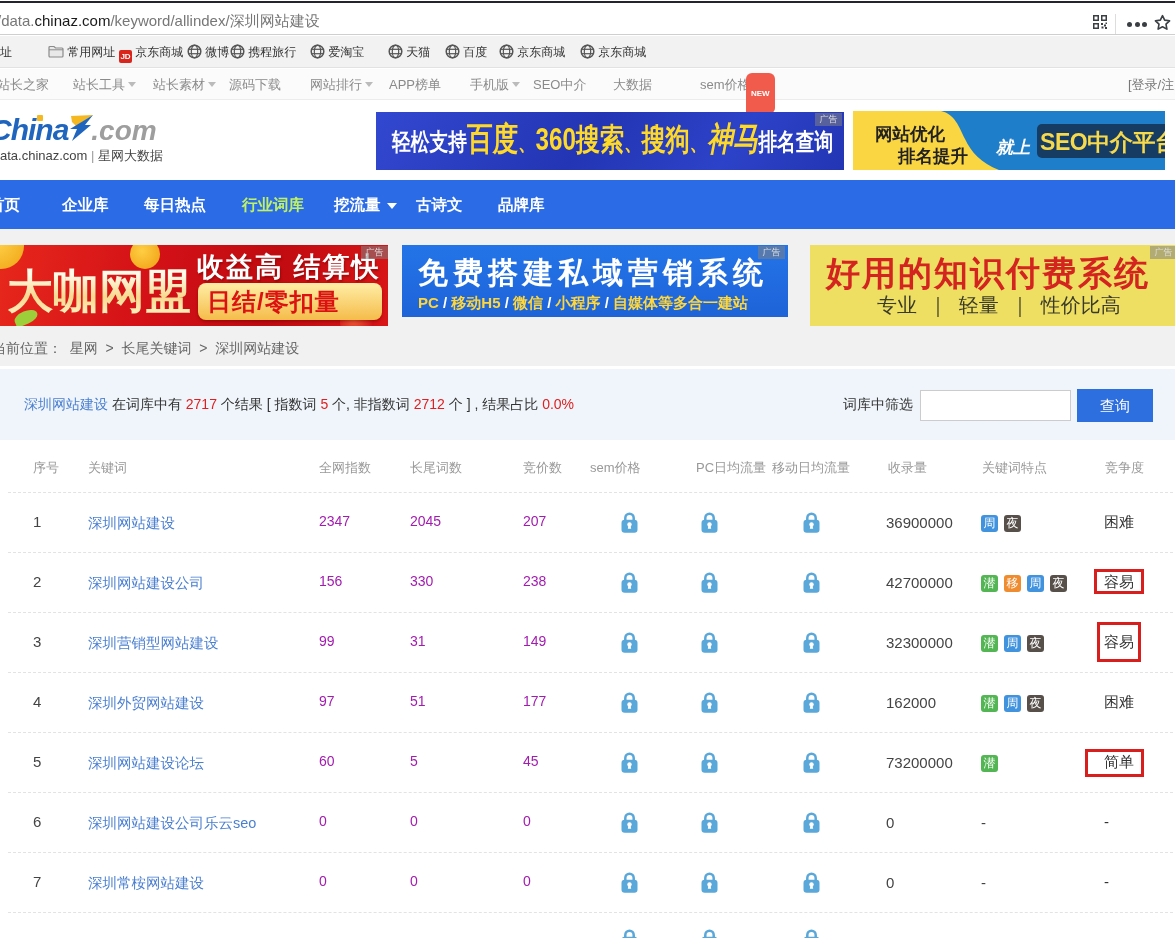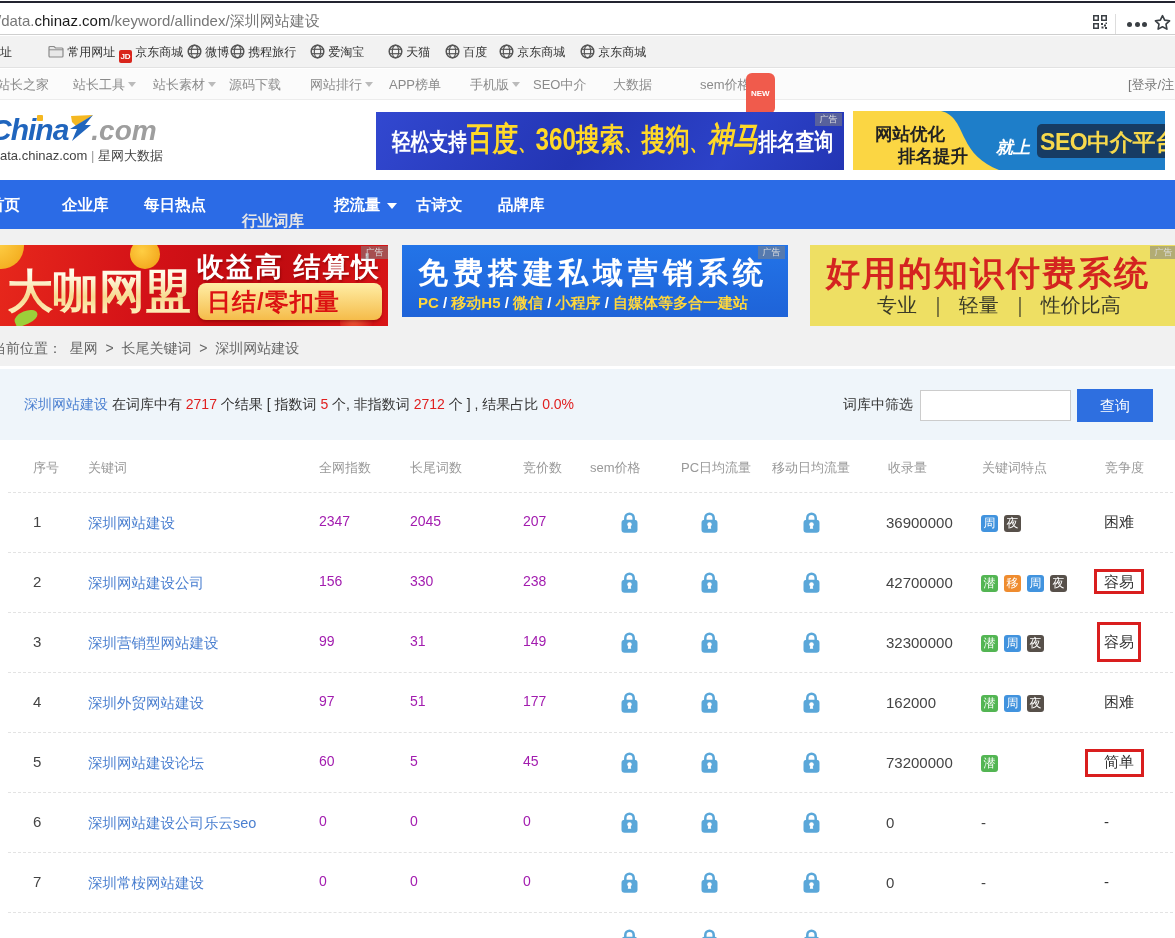--- a/index.html
+++ b/index.html
@@ -20,21 +20,21 @@
 
 #snav { left:0; top:69px; width:1175px; height:31px; background:#fbfbfb; border-bottom:1px solid #ececec; }
 .sn { position:absolute; top:0; height:31px; line-height:31px; font-size:13px; color:#8a8a8a; white-space:nowrap; }
 .caret { display:inline-block; width:0; height:0; border-left:4px solid transparent; border-right:4px solid transparent; border-top:5px solid #bbb; vertical-align:2px; margin-left:3px; }
 .newb { position:absolute; background:#f05b4c; color:#fff; font-size:8px; font-weight:bold; border-radius:6px 6px 6px 1px; padding:16px 5px; }
 
 #header { left:0; top:0; width:1175px; height:0; }
 
 #bluenav { left:0; top:180px; width:1175px; height:49px; background:#2b6be6; }
 .bn { position:absolute; top:0; height:49px; line-height:49px; font-size:15.5px; color:#fff; font-weight:bold; white-space:nowrap; }
-.bn.active { color:#e5e5e5;margin-top:16px; }
+.bn.active { color:#bef264; }
 .bcaret { display:inline-block; width:0; height:0; border-left:5px solid transparent; border-right:5px solid transparent; border-top:6px solid #fff; vertical-align:1px; margin-left:6px; }
 
 #grayband { left:0; top:229px; width:1175px; height:137px; background:#f1f1f1; }
 #crumb { left:-8px; top:330px; width:900px; height:36px; line-height:36px; font-size:14px; color:#666; }
 
 #stats { left:0; top:369px; width:1175px; height:71px; background:#eff5fa;text-decoration:underline; }
 #statstext { left:24px; top:0; height:71px; line-height:71px; font-size:14px; color:#333; }
 #statstext .bl { color:#4a7fd0; }
 #statstext .rd { color:#e02020; }
 #filterlab { left:843px; top:0; height:71px; line-height:71px; font-size:14px; color:#333; }
@@ -211,21 +211,21 @@
   </div>
   <div class="abs" id="filterinput"></div>
   <div class="abs" id="filterbtn">查询</div>
   <div id="table">
 <div class="th" style="left:33px;top:459px">序号</div>
 <div class="th" style="left:88px;top:459px">关键词</div>
 <div class="th" style="left:319px;top:459px">全网指数</div>
 <div class="th" style="left:410px;top:459px">长尾词数</div>
 <div class="th" style="left:523px;top:459px">竞价数</div>
 <div class="th" style="left:590px;top:459px">sem价格</div>
-<div class="th" style="left:681px;top:459px">PC日均流量</div>
+<div class="th" style="left:696px;top:459px">PC日均流量</div>
 <div class="th" style="left:772px;top:459px">移动日均流量</div>
 <div class="th" style="left:888px;top:459px">收录量</div>
 <div class="th" style="left:982px;top:459px">关键词特点</div>
 <div class="th" style="left:1105px;top:459px">竞争度</div>
 <div class="dash" style="top:492px"></div>
 <div class="dash" style="top:552px"></div>
 <div class="dash" style="top:612px"></div>
 <div class="dash" style="top:672px"></div>
 <div class="dash" style="top:732px"></div>
 <div class="dash" style="top:792px"></div>

